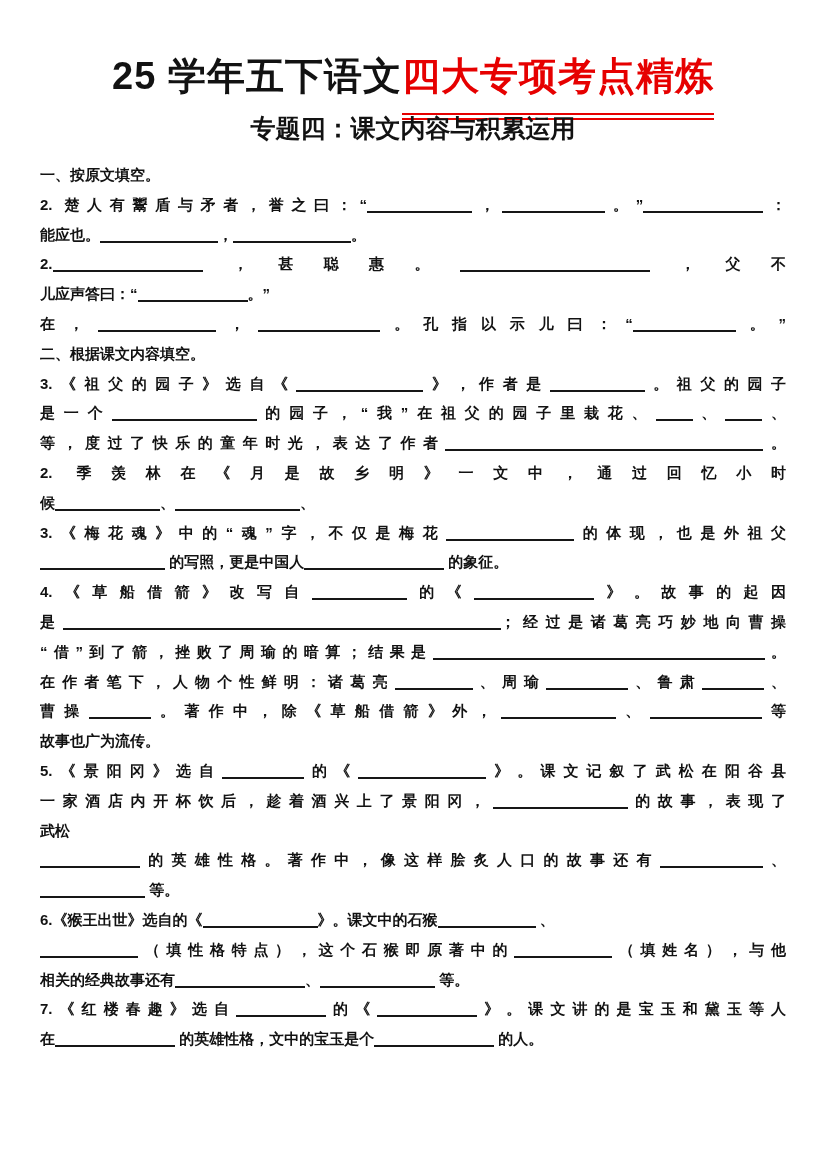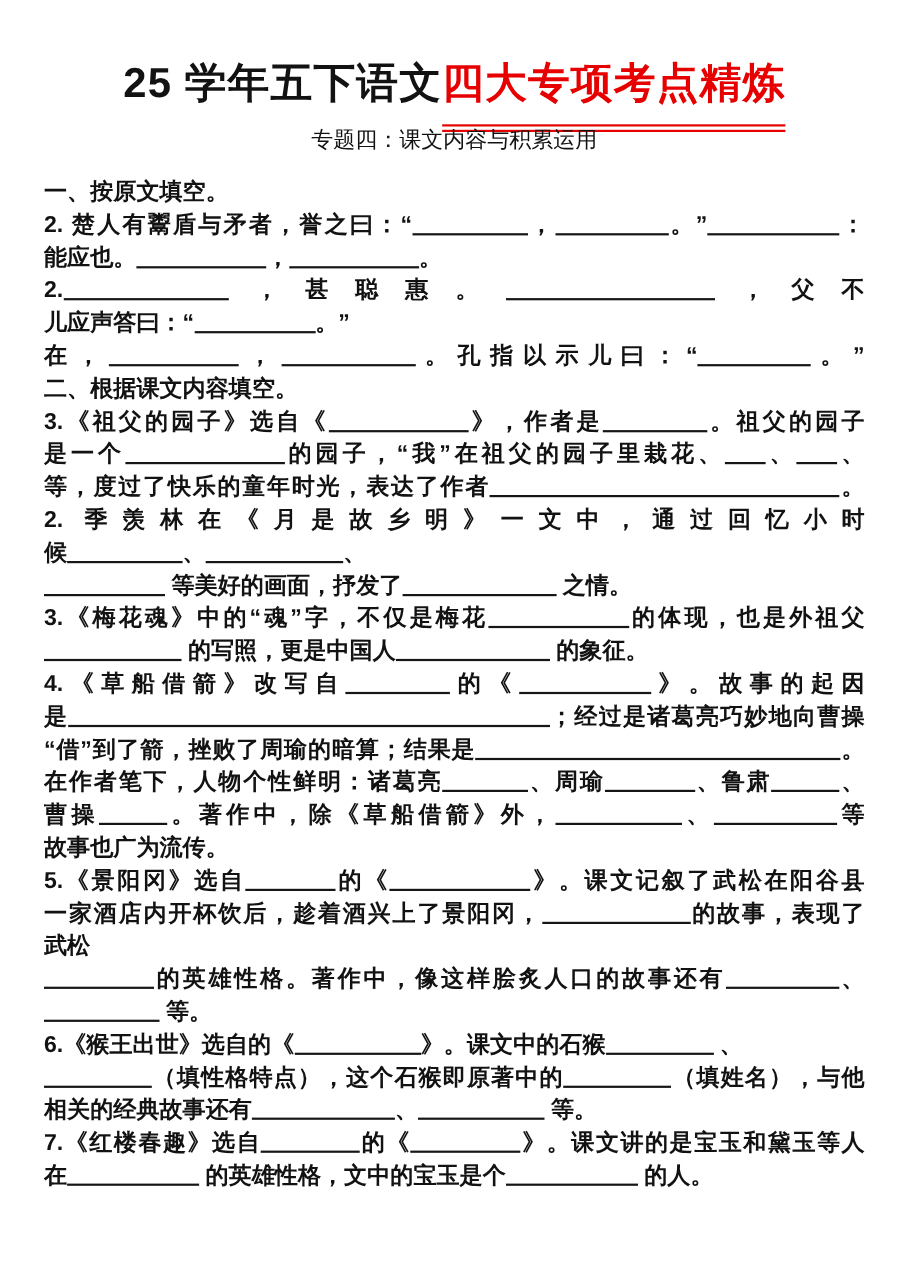--- a/index.html
+++ b/index.html
@@ -22,30 +22,30 @@
     letter-spacing:1px;
     white-space:nowrap;
   }
   .title .hl {
     color:var(--red);
     border-bottom:7px double var(--red);
     padding-bottom:16px;
   }
   .subtitle {
     text-align:center;
-    font-size:20px;
-    font-weight:400;
+    font-size:25px;
+    font-weight:700;
     line-height:36px;
     margin-top:8px;
     white-space:nowrap;
   }
 
   .sheet {
     margin-top:14px;
-    font-size:21px;
+    font-size:15px;
     font-weight:600;
   }
   .line {
     height:29.8px;
     line-height:29.8px;
     white-space:nowrap;
     overflow:hidden;
   }
   .line.justify {
     text-align:justify;
@@ -72,21 +72,20 @@
       <div class="line"><span>能应也。</span><span class="blank" style="width: 118px;"></span><span>，</span><span class="blank" style="width: 118px;"></span><span>。</span></div>
       <div class="line justify"><span>2.</span><span class="blank" style="width: 150px;"></span><span>，甚聪惠。</span><span class="blank" style="width: 190px;"></span><span>，父不</span></div>
       <div class="line"><span>儿应声答曰：“</span><span class="blank" style="width: 110px;"></span><span>。”</span></div>
       <div class="line justify"><span>在，</span><span class="blank" style="width: 118px;"></span><span>，</span><span class="blank" style="width: 122px;"></span><span>。孔指以示儿曰：“</span><span class="blank" style="width: 103px;"></span><span>。”</span></div>
       <div class="line"><span>二、根据课文内容填空。</span></div>
       <div class="line justify"><span>3.《祖父的园子》选自《</span><span class="blank" style="width: 127px;"></span><span>》，作者是</span><span class="blank" style="width: 95px;"></span><span>。祖父的园子</span></div>
       <div class="line justify"><span>是一个</span><span class="blank" style="width: 145px;"></span><span>的园子，“我”在祖父的园子里栽花、</span><span class="blank" style="width: 37px;"></span><span>、</span><span class="blank" style="width: 37px;"></span><span>、</span></div>
       <div class="line justify"><span>等，度过了快乐的童年时光，表达了作者</span><span class="blank" style="width: 318px;"></span><span>。</span></div>
       <div class="line justify"><span>2. 季羡林在《月是故乡明》一文中，通过回忆小时</span></div>
       <div class="line"><span>候</span><span class="blank" style="width: 105px;"></span><span>、</span><span class="blank" style="width: 125px;"></span><span>、</span></div>
-      <div class="line"><span class="blank" style="width: 110px;"></span><span> 等美好的画面，抒发了</span><span class="blank" style="width: 140px;"></span><span> 之情。</span></div>
       <div class="line justify"><span>3.《梅花魂》中的“魂”字，不仅是梅花</span><span class="blank" style="width: 128px;"></span><span>的体现，也是外祖父</span></div>
       <div class="line"><span class="blank" style="width: 125px;"></span><span> 的写照，更是中国人</span><span class="blank" style="width: 140px;"></span><span> 的象征。</span></div>
       <div class="line justify"><span>4.《草船借箭》改写自</span><span class="blank" style="width: 95px;"></span><span>的《</span><span class="blank" style="width: 120px;"></span><span>》。故事的起因</span></div>
       <div class="line justify"><span>是</span><span class="blank" style="width: 438px;"></span><span>；经过是诸葛亮巧妙地向曹操</span></div>
       <div class="line justify"><span>“借”到了箭，挫败了周瑜的暗算；结果是</span><span class="blank" style="width: 332px;"></span><span>。</span></div>
       <div class="line justify"><span>在作者笔下，人物个性鲜明：诸葛亮</span><span class="blank" style="width: 78px;"></span><span>、周瑜</span><span class="blank" style="width: 82px;"></span><span>、鲁肃</span><span class="blank" style="width: 62px;"></span><span>、</span></div>
       <div class="line justify"><span>曹操</span><span class="blank" style="width: 62px;"></span><span>。著作中，除《草船借箭》外，</span><span class="blank" style="width: 115px;"></span><span>、</span><span class="blank" style="width: 112px;"></span><span>等</span></div>
       <div class="line"><span>故事也广为流传。</span></div>
       <div class="line justify"><span>5.《景阳冈》选自</span><span class="blank" style="width: 82px;"></span><span>的《</span><span class="blank" style="width: 128px;"></span><span>》。课文记叙了武松在阳谷县</span></div>
       <div class="line justify"><span>一家酒店内开杯饮后，趁着酒兴上了景阳冈，</span><span class="blank" style="width: 135px;"></span><span>的故事，表现了</span></div>

